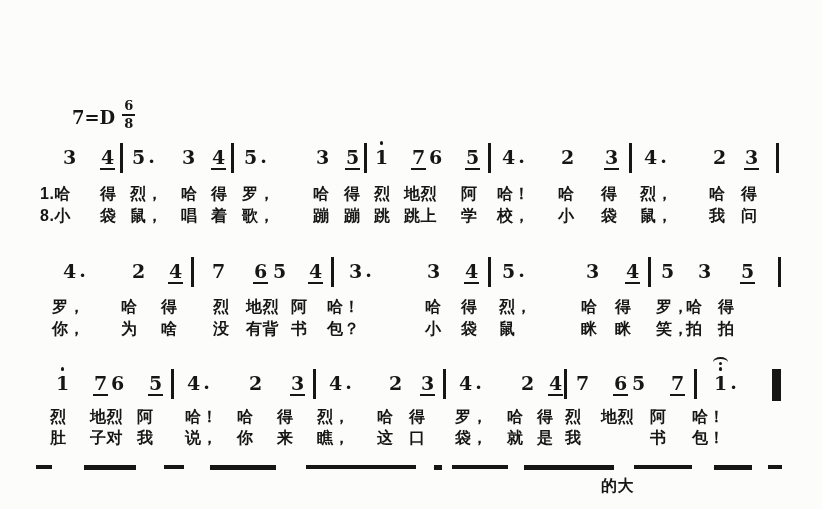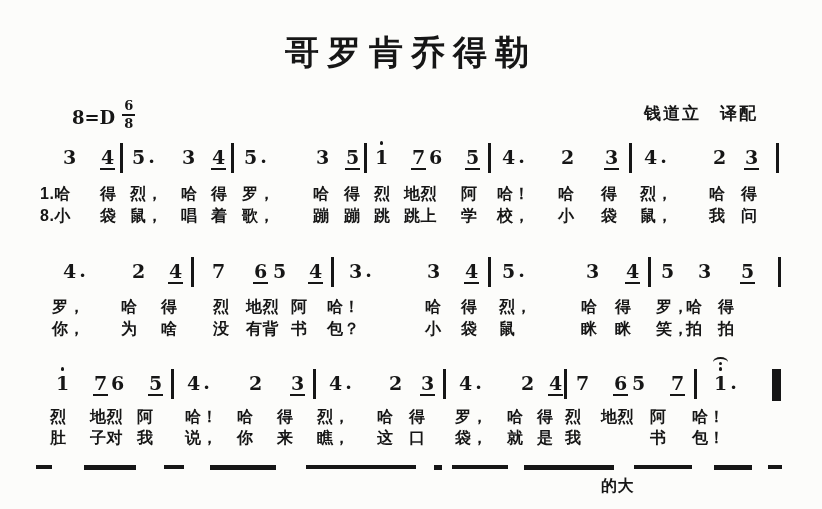--- a/index.html
+++ b/index.html
@@ -42,25 +42,23 @@
   .bar.final{width:9px;height:32px;}
   .lyr{position:absolute;font-weight:bold;font-size:16px;white-space:nowrap;letter-spacing:0.5px;}
   
   .footnote-strip{position:absolute;top:465px;left:36px;width:760px;height:8px;}
   .f-seg{display:inline-block;background:var(--ink,#161616);height:4px;vertical-align:top;}
 </style>
 </head>
 <body>
 
 <div class="sheet" style="--ink: #161616; --paper: #fcfcfa;">
-  <div class="title">哥罗肯乔得勒</div>
-
-  <div class="keysig"><span>8=D</span><span class="timesig"><span class="num">6</span><span class="den">8</span></span></div>
-
-  <div class="credit">钱道立　译配</div>
+
+  <div class="keysig"><span>7=D</span><span class="timesig"><span class="num">6</span><span class="den">8</span></span></div>
+
 
   <div>
       <span class="note" style="left: 62px; top: 147px;">3</span>
       <span class="note u" style="left: 100px; top: 147px;">4</span>
       <span class="bar" style="left: 120px; top: 143px;"></span>
       <span class="note" style="left: 131px; top: 147px;">5<em class="dotafter">.</em></span>
       <span class="note" style="left: 181px; top: 147px;">3</span>
       <span class="note u" style="left: 211px; top: 147px;">4</span>
       <span class="bar" style="left: 231px; top: 143px;"></span>
       <span class="note" style="left: 243px; top: 147px;">5<em class="dotafter">.</em></span>

